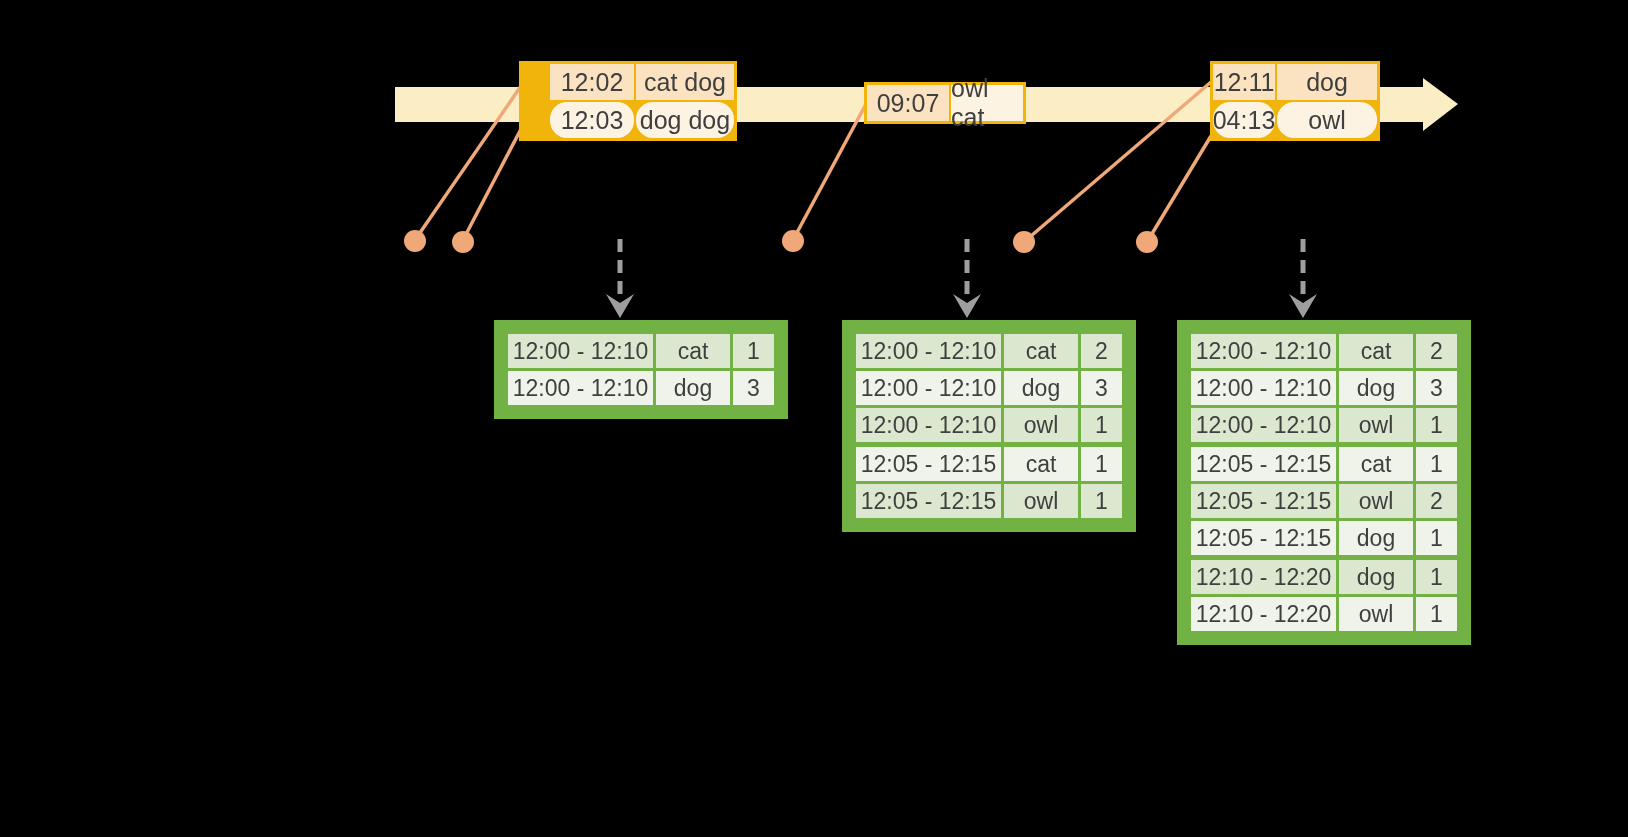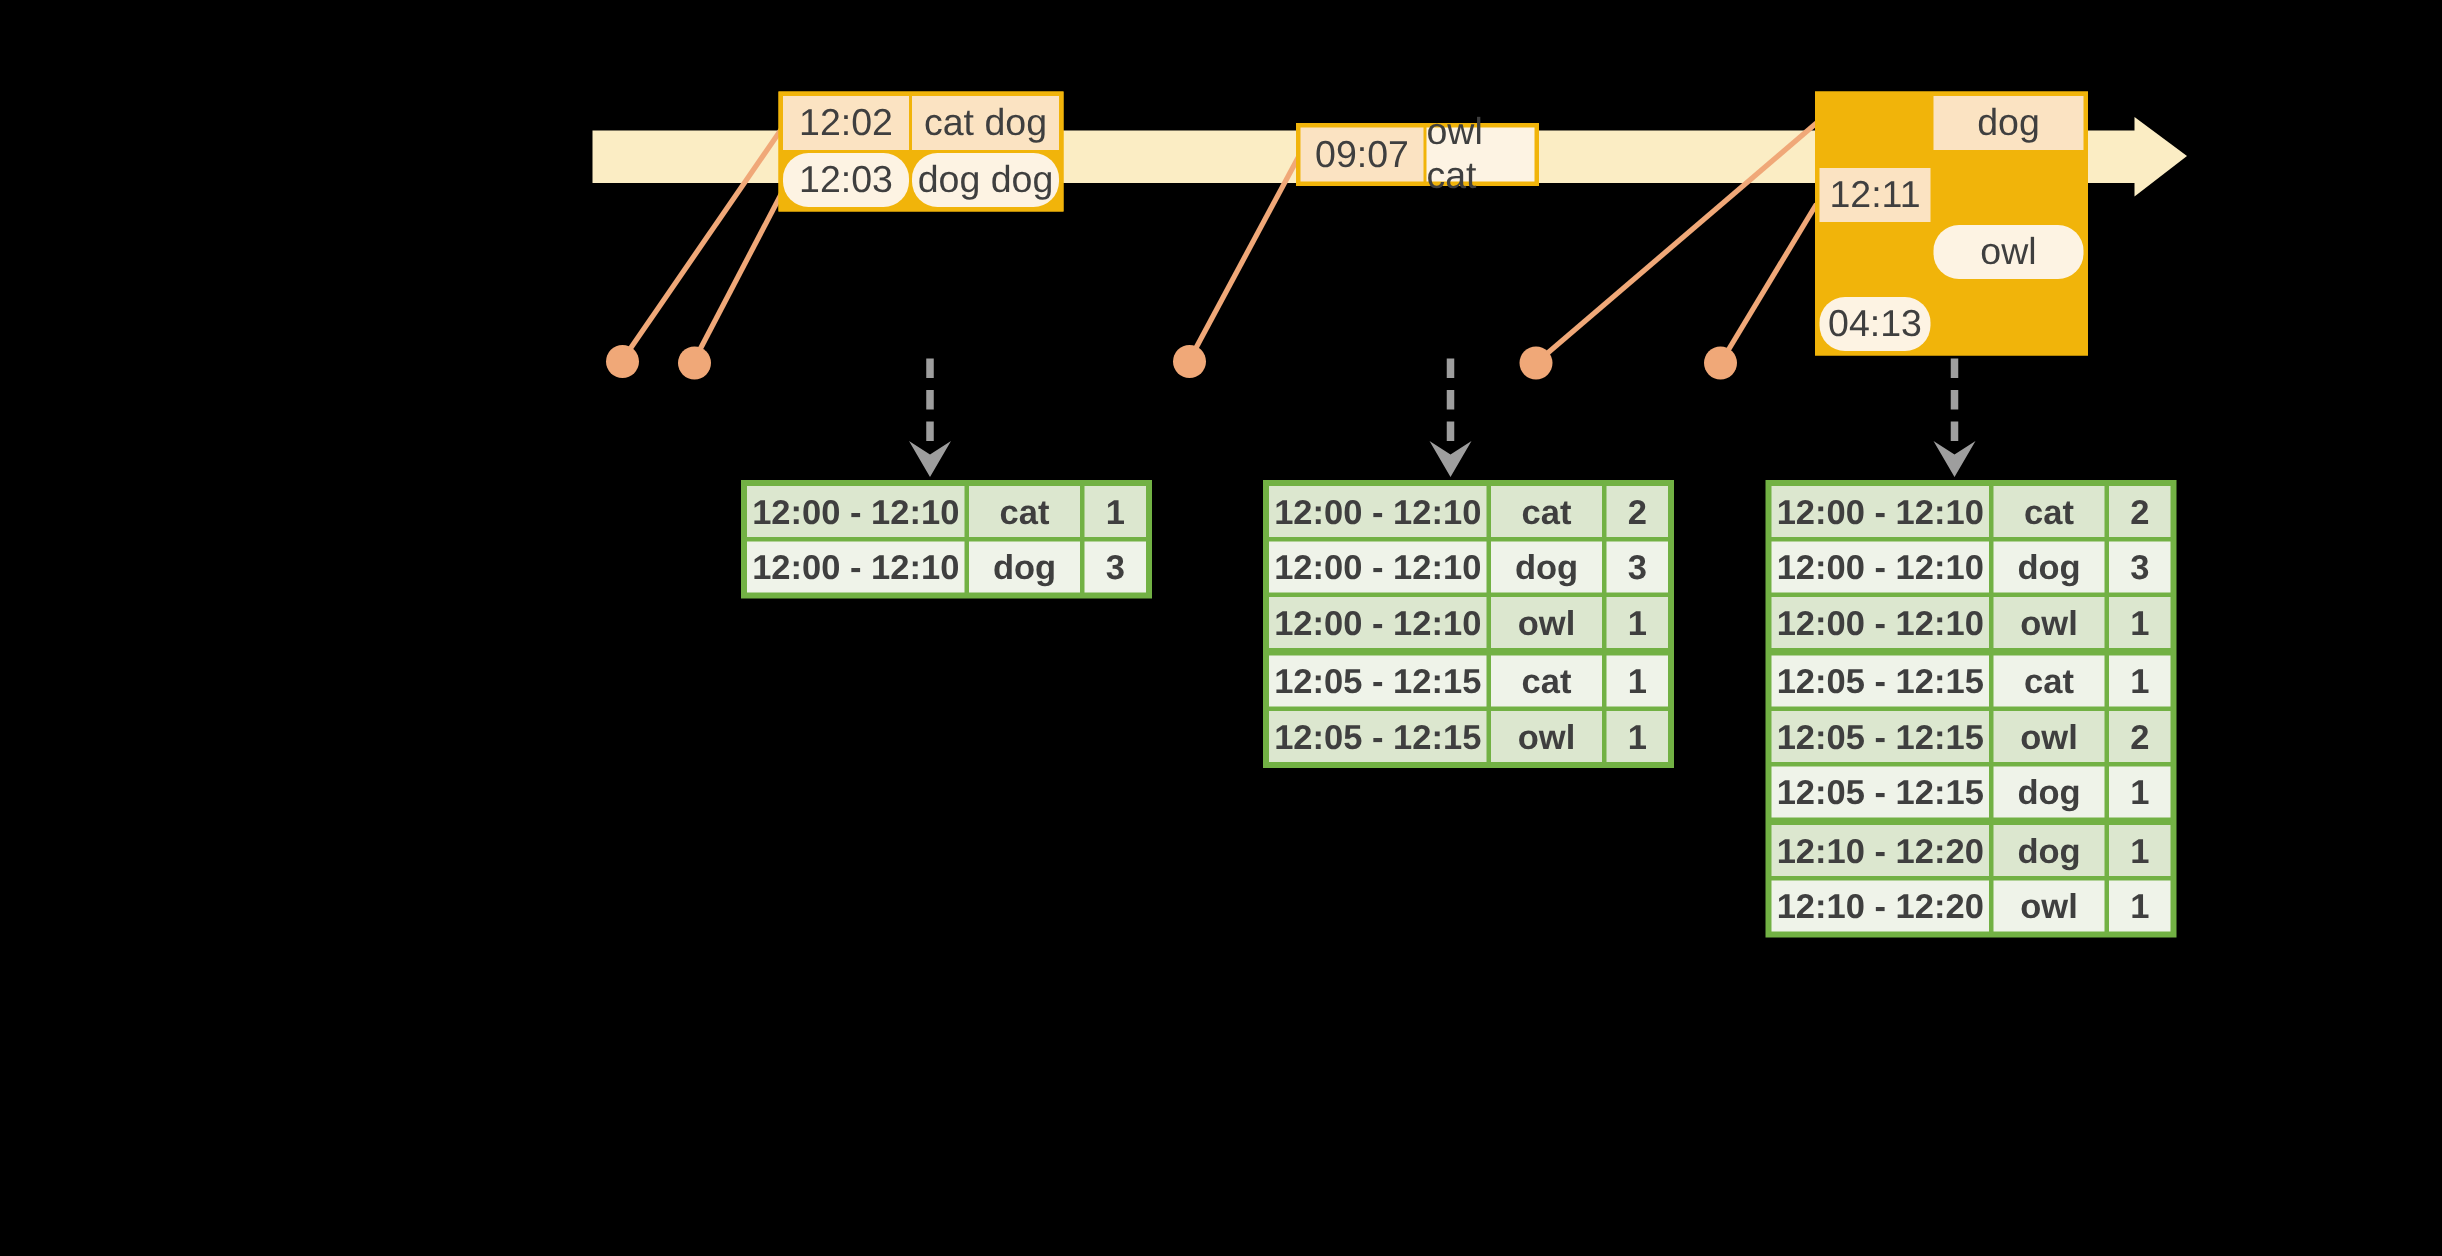--- a/index.html
+++ b/index.html
@@ -14,32 +14,32 @@
     position:absolute;z-index:2;background:#f1b40a;border:3px solid #f1b40a;
     display:flex;flex-direction:column;gap:2px;
   }
   .erow{display:flex;gap:2px;}
   .ec{
     height:36px;display:flex;align-items:center;justify-content:center;
     font-size:25px;color:#3f3f3f;
   }
   .erow.peach .ec{background:#fbe3c2;}
   .erow.cream .ec{background:#fdf3e3;border-radius:17px;}
-  .et-a{left:519px;top:61px;}
+  .et-a{left:519px;top:61px;padding-left:28px;}
   .et-a .time{width:84px;} .et-a .words{width:98px;}
   .et-b{left:864px;top:82px;}
   .et-b .time{width:82px;} .et-b .words{width:72px;}
   .et-b .time{background:#fbe3c2;} .et-b .words{background:#fdf3e3;}
   .et-c{left:1210px;top:61px;}
-  .et-c .time{width:74px;margin-top:48px;} .et-c .words{width:100px;}
+  .et-c .time{width:62px;} .et-c .words{width:100px;}
 
   
   .gtable{
-    position:absolute;z-index:2;background:#72b144;padding:4px;
-    display:flex;flex-direction:column;font-weight:bold;
+    position:absolute;z-index:2;background:#72b144;padding:14px;
+    display:flex;flex-direction:column;
   }
   .grow{display:flex;margin-top:3px;}
   .grow:first-child{margin-top:0;}
   .grow.group-start{margin-top:5px;}
   .gc{
     height:34px;margin-left:3px;display:flex;align-items:center;justify-content:center;
     font-size:23px;color:#3f3f3f;
   }
   .gc:first-child{margin-left:0;}
   .gc.win{width:145px;} .gc.word{width:74px;text-align:center;} .gc.cnt{width:41px;}

